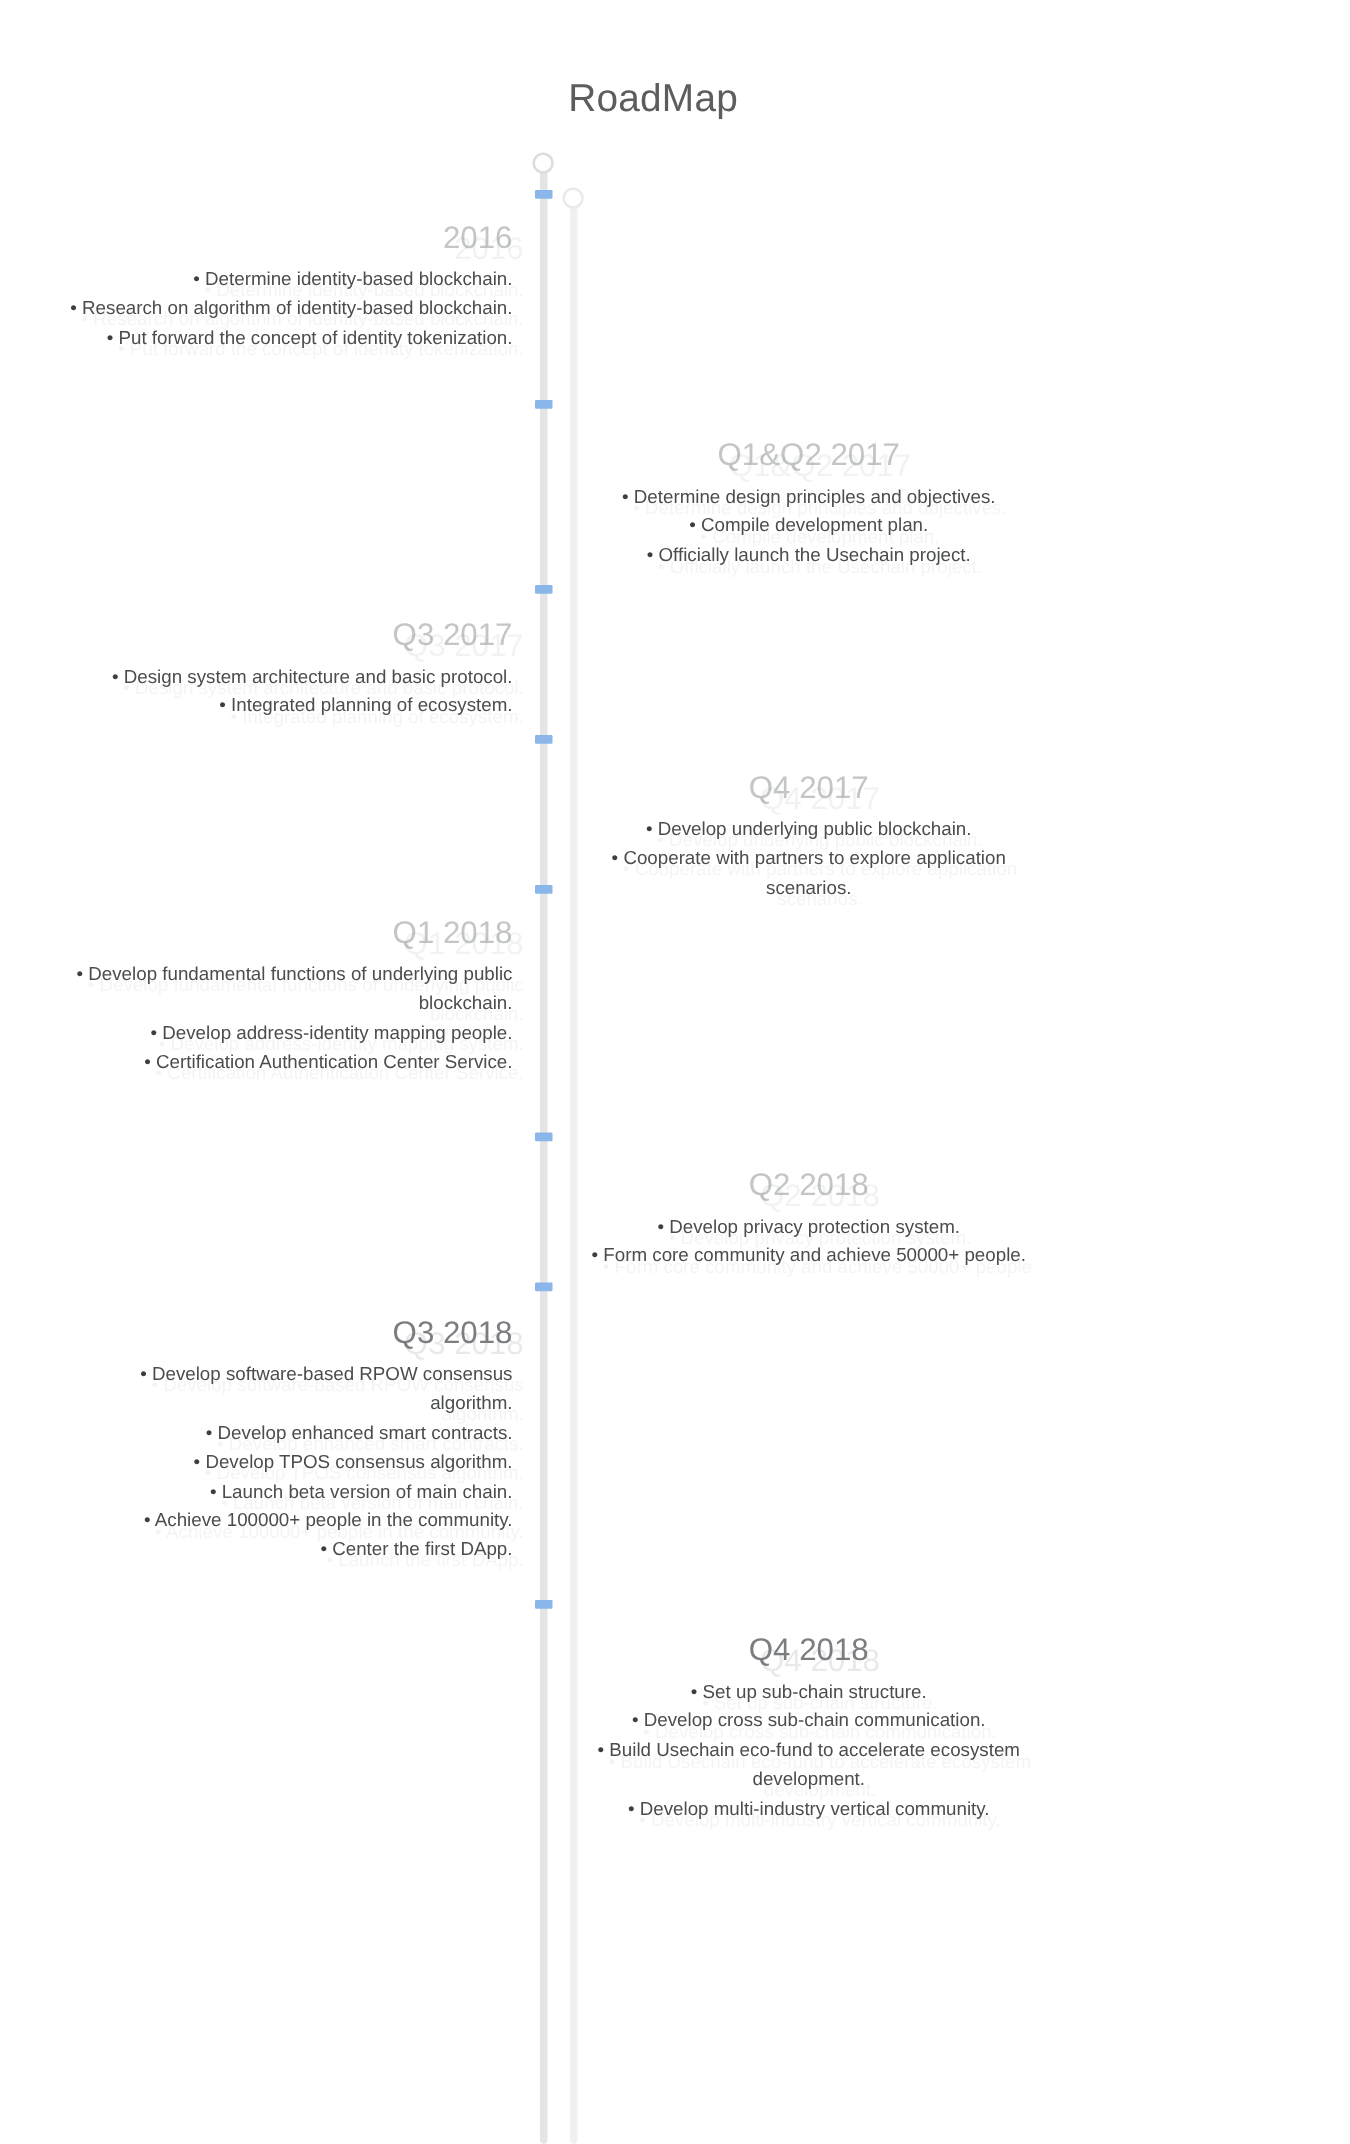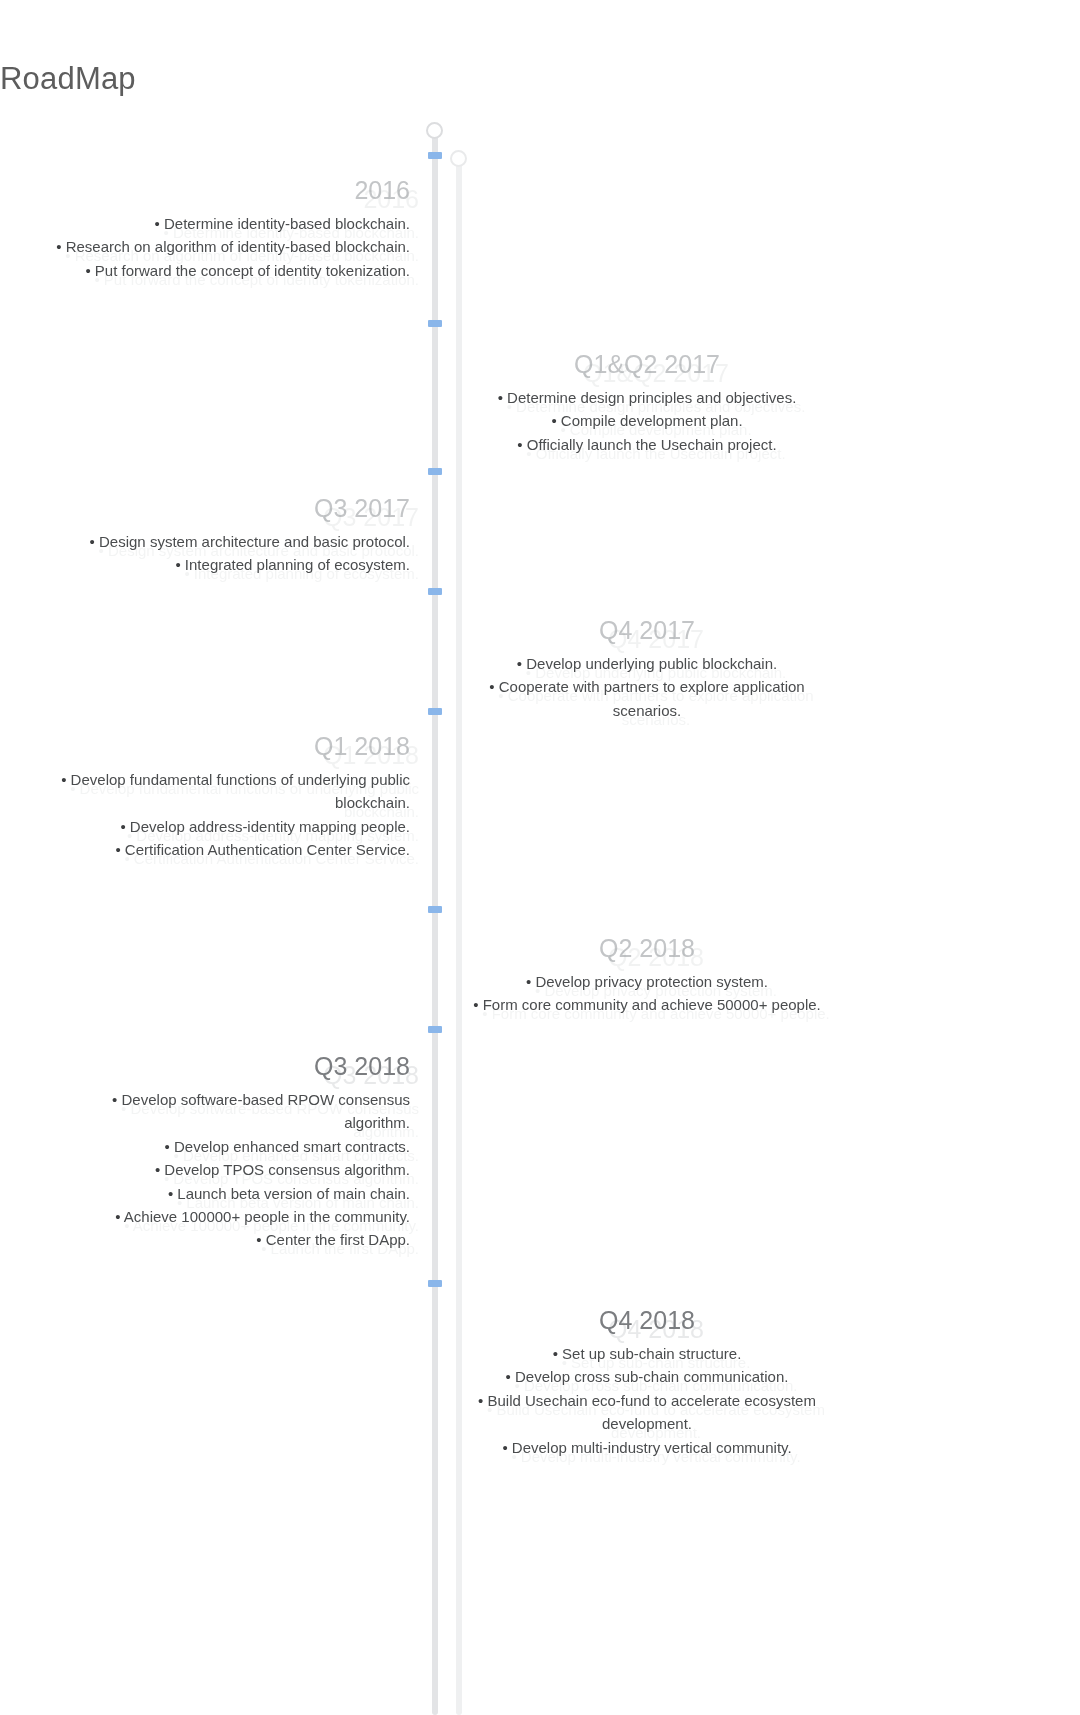--- a/index.html
+++ b/index.html
@@ -4,21 +4,21 @@
 <style>
   html,body{margin:0;padding:0;}
   body{
     width:1080px;height:1715px;background:#ffffff;
     font-family:"Liberation Sans","DejaVu Sans",sans-serif;
     overflow:hidden;position:relative;
   }
   
   .page-title{
     position:absolute;top:40px;left:0;width:1045px;
-    font-size:31px;color:#5d5d5d;font-weight:400;
+    text-align:center;font-size:31px;color:#5d5d5d;font-weight:400;
     letter-spacing:.2px;
   }
   
   .rail{
     position:absolute;width:6px;background:#e3e4e6;border-radius:3px;
   }
   .rail-main{left:432px;top:132px;height:1583px;}
   .rail-ghost{left:456px;top:160px;height:1555px;background:#eff0f1;}
   .rail-cap{
     position:absolute;width:17px;height:17px;border-radius:50%;

